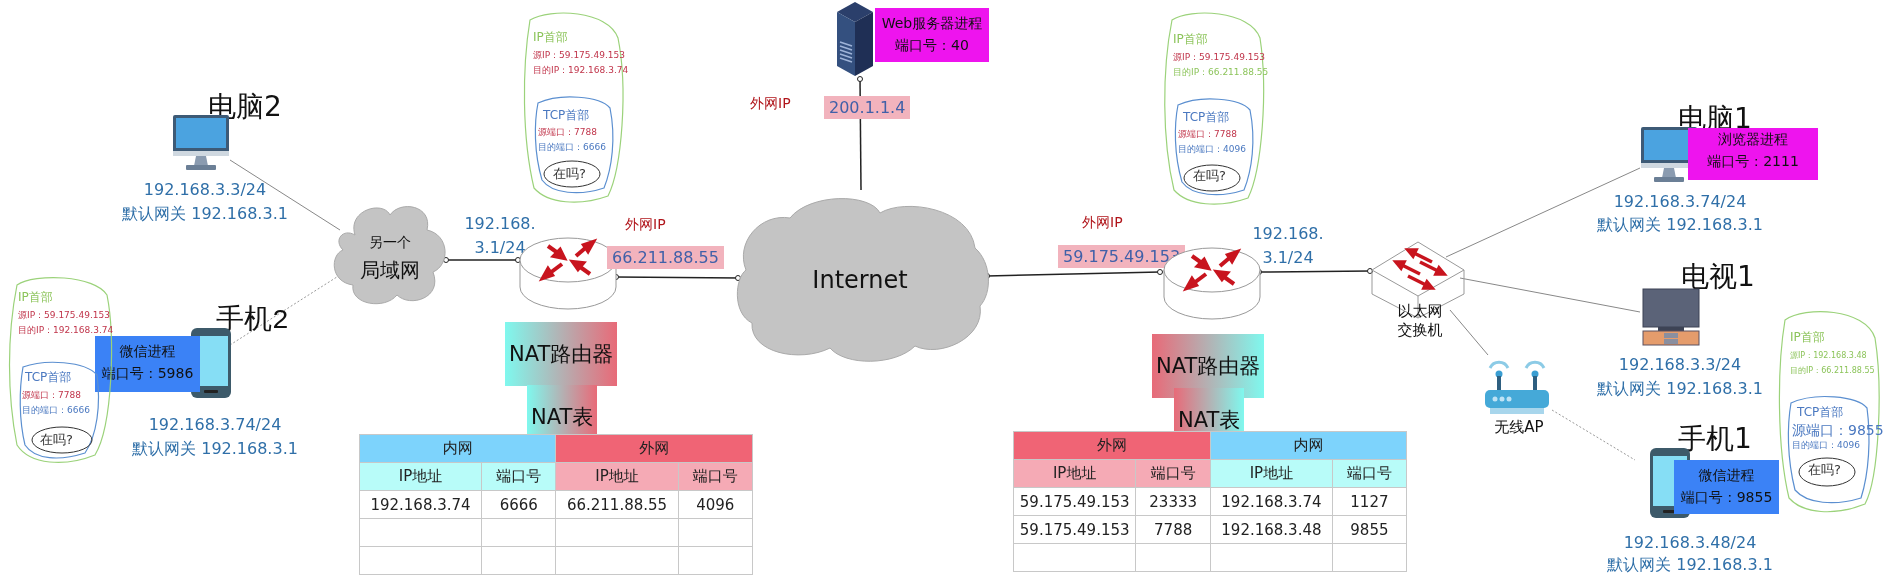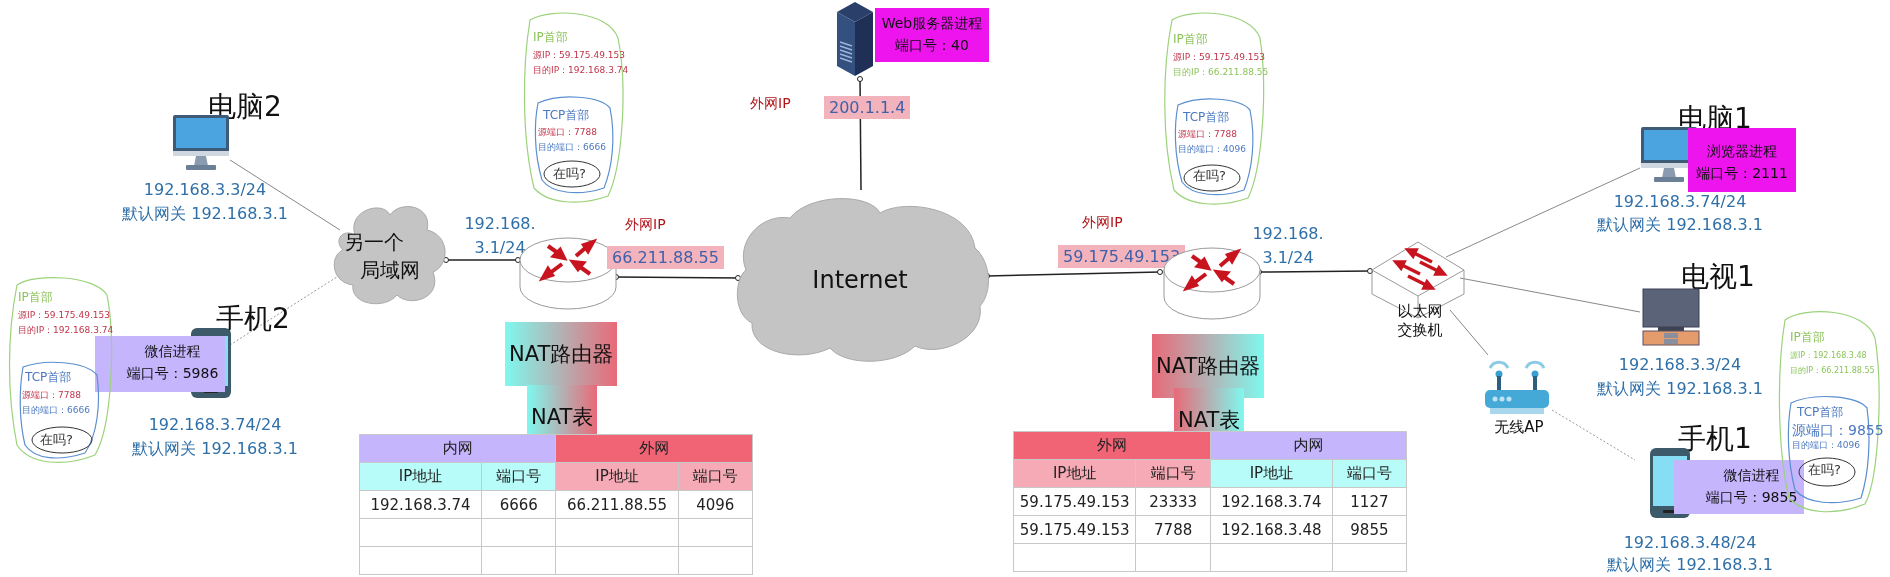--- a/index.html
+++ b/index.html
@@ -4,27 +4,27 @@
 <style>
   html,body{margin:0;padding:0;background:#ffffff;}
   body{width:1890px;height:577px;position:relative;overflow:hidden;font-family:"DejaVu Sans","Liberation Sans",sans-serif;}
   .abs{position:absolute;}
   .title{font-size:28px;color:#111;white-space:nowrap;margin-left:36px;}
   .ipblue{color:#2f6fa8;font-size:16px;white-space:nowrap;text-align:center;line-height:24px;}
   .redlabel{color:#b0141a;font-size:14px;white-space:nowrap;}
   .pinkbox{background:#f2b3bd;color:#4060a8;font-size:16px;padding:2px 5px;white-space:nowrap;}
   .flag{font-size:14px;text-align:center;line-height:22px;color:#111;white-space:nowrap;}
   .flag.magenta{background:#ee14ee;}
-  .flag.green{background:#c4b5fd;padding-left:25px;}
+  .flag.green{background:#3b82f6;}
   .gradbox{font-size:21px;color:#111;padding:18px 4px;white-space:nowrap;}
   .grad-cr{background:linear-gradient(90deg,#7ff8ee,#e86a78);}
   .grad-rc{background:linear-gradient(90deg,#e86a78,#7ff8ee);}
   table.nat{border-collapse:collapse;font-size:15px;color:#222;}
   table.nat td{border:1px solid #c8c8c8;text-align:center;height:27px;padding:0;}
-  .hc{background:#c4b5fd;}
+  .hc{background:#7dd3fc;}
   .hc2{background:#b8fcf9;}
   .hr{background:#f06475;}
   .hr2{background:#f5aab5;}
   .hand{font-family:"DejaVu Sans",sans-serif;font-size:10px;line-height:15px;white-space:nowrap;}
   .hg{color:#8cc45a;}
   .hred{color:#c0344a;}
   .hb{color:#4a78c0;}
   .bubble-text{font-size:17px;color:#111;text-align:center;line-height:28px;}
 </style>
 </head>
@@ -62,24 +62,24 @@
   <rect x="1" y="37" width="56" height="5" fill="#cfd8e0"></rect>
   <path d="M24 42 L34 42 L36 52 L22 52 Z" fill="#8a9bb0"></path>
   <rect x="14" y="51" width="30" height="5" rx="1" fill="#6b7f96"></rect>
 </svg>
 <div class="abs ipblue" style="left:120px;top:178px;width:170px;">192.168.3.3/24</div>
 <div class="abs ipblue" style="left:100px;top:202px;width:210px;">默认网关 192.168.3.1</div>
 
 <svg class="abs" style="left:325px;top:200px;" width="130" height="110">
   <path d="M30 35 C22 10, 58 0, 65 15 C75 0, 108 5, 102 30 C125 35, 125 65, 108 72 C118 98, 85 108, 72 95 C60 110, 25 105, 28 85 C5 82, 5 55, 18 50 C8 40, 18 28, 30 35 Z" fill="#c4c4c4" stroke="#aaa"></path>
 </svg>
-<div class="abs bubble-text" style="left:324px;top:228px;width:100px;font-size:20px;">另一个</div>
+<div class="abs bubble-text" style="left:340px;top:228px;width:100px;font-size:14px;">另一个</div>
 <div class="abs bubble-text" style="left:340px;top:256px;width:100px;font-size:20px;">局域网</div>
 
-<div class="abs title" style="left:180px;top:300px;">手机2</div>
+<div class="abs title" style="left:180px;top:300px;font-family:Liberation Mono, monospace;">手机2</div>
 <svg class="abs" style="left:190px;top:327px;" width="42" height="72">
   <rect x="1" y="1" width="40" height="70" rx="6" fill="#3d5a6a"></rect>
   <rect x="4" y="9" width="34" height="50" fill="#86def5"></rect>
   <rect x="14" y="63" width="14" height="3" rx="1" fill="#222"></rect>
 </svg>
 <div class="abs flag green" style="left:95px;top:336px;width:105px;height:52px;padding-top:4px;">
   <div>微信进程</div>
   <div>端口号：5986</div>
 </div>
 <div class="abs ipblue" style="left:125px;top:413px;width:180px;">192.168.3.74/24</div>
@@ -292,21 +292,21 @@
 <div class="abs" style="left:1484px;top:418px;width:70px;text-align:center;font-size:15px;color:#111;">无线AP</div>
 
 <div class="abs title" style="left:1642px;top:100px;">电脑1</div>
 <svg class="abs" style="left:1640px;top:126px;" width="58" height="58">
   <rect x="1" y="1" width="56" height="38" rx="2" fill="#3d5a76"></rect>
   <rect x="4" y="4" width="50" height="30" fill="#4ba3e0"></rect>
   <rect x="1" y="37" width="56" height="5" fill="#cfd8e0"></rect>
   <path d="M24 42 L34 42 L36 52 L22 52 Z" fill="#8a9bb0"></path>
   <rect x="14" y="51" width="30" height="5" rx="1" fill="#6b7f96"></rect>
 </svg>
-<div class="abs flag magenta" style="left:1688px;top:128px;width:108px;height:52px;padding-top:12px;">
+<div class="abs flag magenta" style="left:1688px;top:128px;width:130px;height:52px;padding-top:0;">
   <div>浏览器进程</div>
   <div>端口号：2111</div>
 </div>
 <div class="abs ipblue" style="left:1590px;top:190px;width:180px;">192.168.3.74/24</div>
 <div class="abs ipblue" style="left:1575px;top:213px;width:210px;">默认网关 192.168.3.1</div>
 
 <div class="abs title" style="left:1645px;top:258px;">电视1</div>
 <svg class="abs" style="left:1642px;top:288px;" width="58" height="58">
   <rect x="1" y="1" width="56" height="38" fill="#5b6378" stroke="#3d4355"></rect>
   <rect x="16" y="39" width="26" height="4" fill="#3d4355"></rect>

